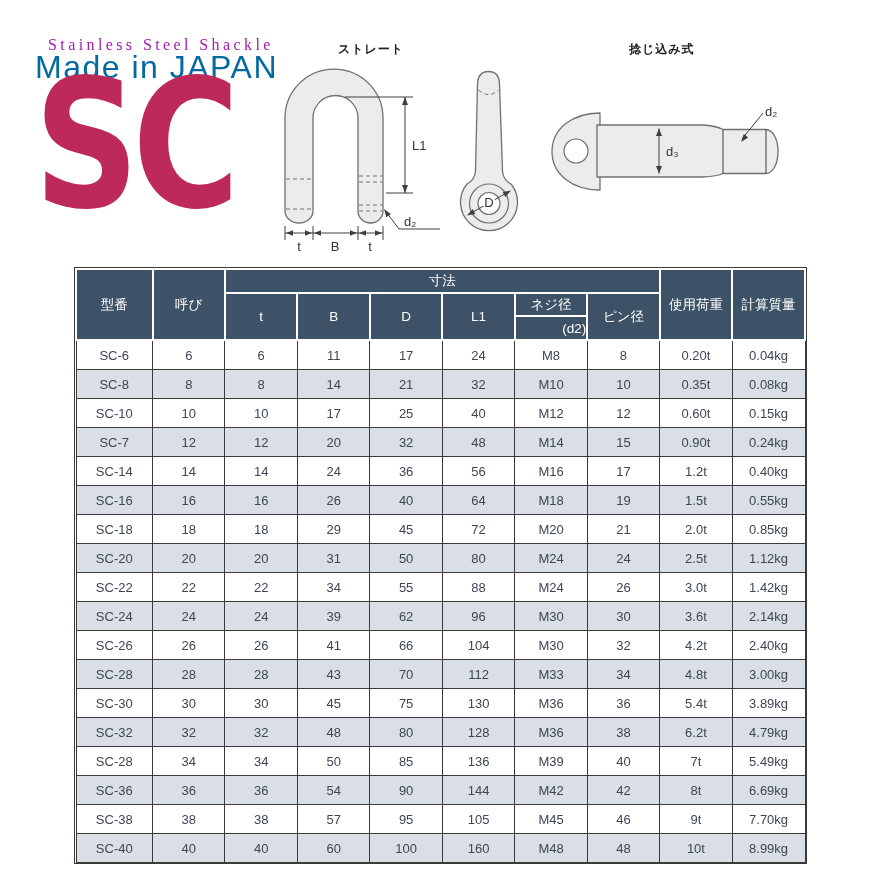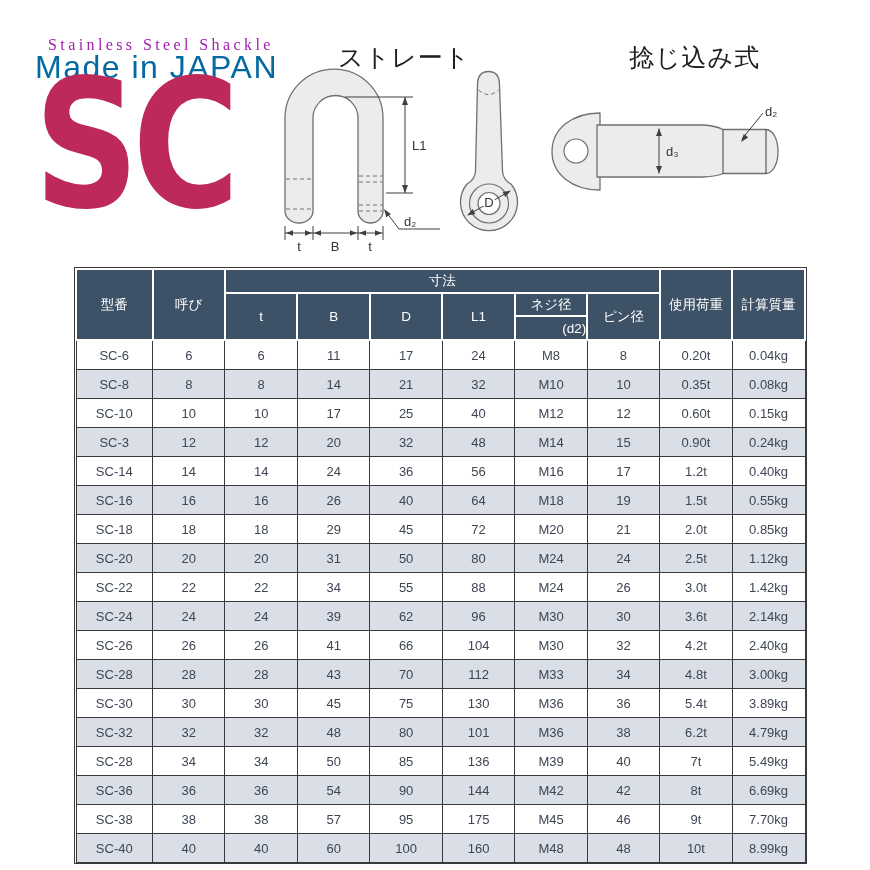--- a/index.html
+++ b/index.html
@@ -10,21 +10,21 @@
   .brand-sub{position:absolute;left:48px;top:36px;font-size:16px;letter-spacing:3.4px;
              color:#a21caf;white-space:nowrap;font-family:Liberation Serif, serif;}
   .brand-title{position:absolute;left:35px;top:49px;font-size:32px;letter-spacing:1.5px;
              color:#0369a1;white-space:nowrap;font-weight:400;}
   .brand-logo{position:absolute;left:34px;top:60px;font-size:178px;font-weight:bold;
              line-height:0.95;letter-spacing:-8px;color:#bd2a59;
              transform:scaleX(.82);transform-origin:left top;
              font-family:"DejaVu Sans", sans-serif;}
 
   
-  .fig-title{position:absolute;font-size:25px;font-weight:normal;color:#1f1f1f;
+  .fig-title{position:absolute;font-size:12px;font-weight:bold;color:#1f1f1f;
              letter-spacing:1px;white-space:nowrap;}
   .fig-title.t1{left:338px;top:41px;}
   .fig-title.t2{left:629px;top:41px;text-align:center;}
 
   
   .fig1{position:absolute;left:275px;top:55px;width:175px;height:200px;}
   .fig2{position:absolute;left:450px;top:65px;width:350px;height:170px;}
   .outline{fill:#ececec;stroke:#707070;stroke-width:1.3;stroke-linejoin:round;}
   .dashline{stroke:#707070;stroke-width:1;fill:none;stroke-dasharray:4 3;}
   .dim{stroke:#3f3f3f;stroke-width:1;fill:none;}
@@ -202,21 +202,21 @@
             <td>10</td>
             <td>17</td>
             <td>25</td>
             <td>40</td>
             <td>M12</td>
             <td>12</td>
             <td>0.60t</td>
             <td>0.15kg</td>
           </tr>
           <tr class="alt">
-            <td>SC-3</td>
+            <td>SC-7</td>
             <td>12</td>
             <td>12</td>
             <td>20</td>
             <td>32</td>
             <td>48</td>
             <td>M14</td>
             <td>15</td>
             <td>0.90t</td>
             <td>0.24kg</td>
           </tr>
@@ -327,21 +327,21 @@
             <td>36</td>
             <td>5.4t</td>
             <td>3.89kg</td>
           </tr>
           <tr class="alt">
             <td>SC-32</td>
             <td>32</td>
             <td>32</td>
             <td>48</td>
             <td>80</td>
-            <td>101</td>
+            <td>128</td>
             <td>M36</td>
             <td>38</td>
             <td>6.2t</td>
             <td>4.79kg</td>
           </tr>
           <tr>
             <td>SC-28</td>
             <td>34</td>
             <td>34</td>
             <td>50</td>
@@ -363,21 +363,21 @@
             <td>42</td>
             <td>8t</td>
             <td>6.69kg</td>
           </tr>
           <tr>
             <td>SC-38</td>
             <td>38</td>
             <td>38</td>
             <td>57</td>
             <td>95</td>
-            <td>175</td>
+            <td>105</td>
             <td>M45</td>
             <td>46</td>
             <td>9t</td>
             <td>7.70kg</td>
           </tr>
           <tr class="alt">
             <td>SC-40</td>
             <td>40</td>
             <td>40</td>
             <td>60</td>

